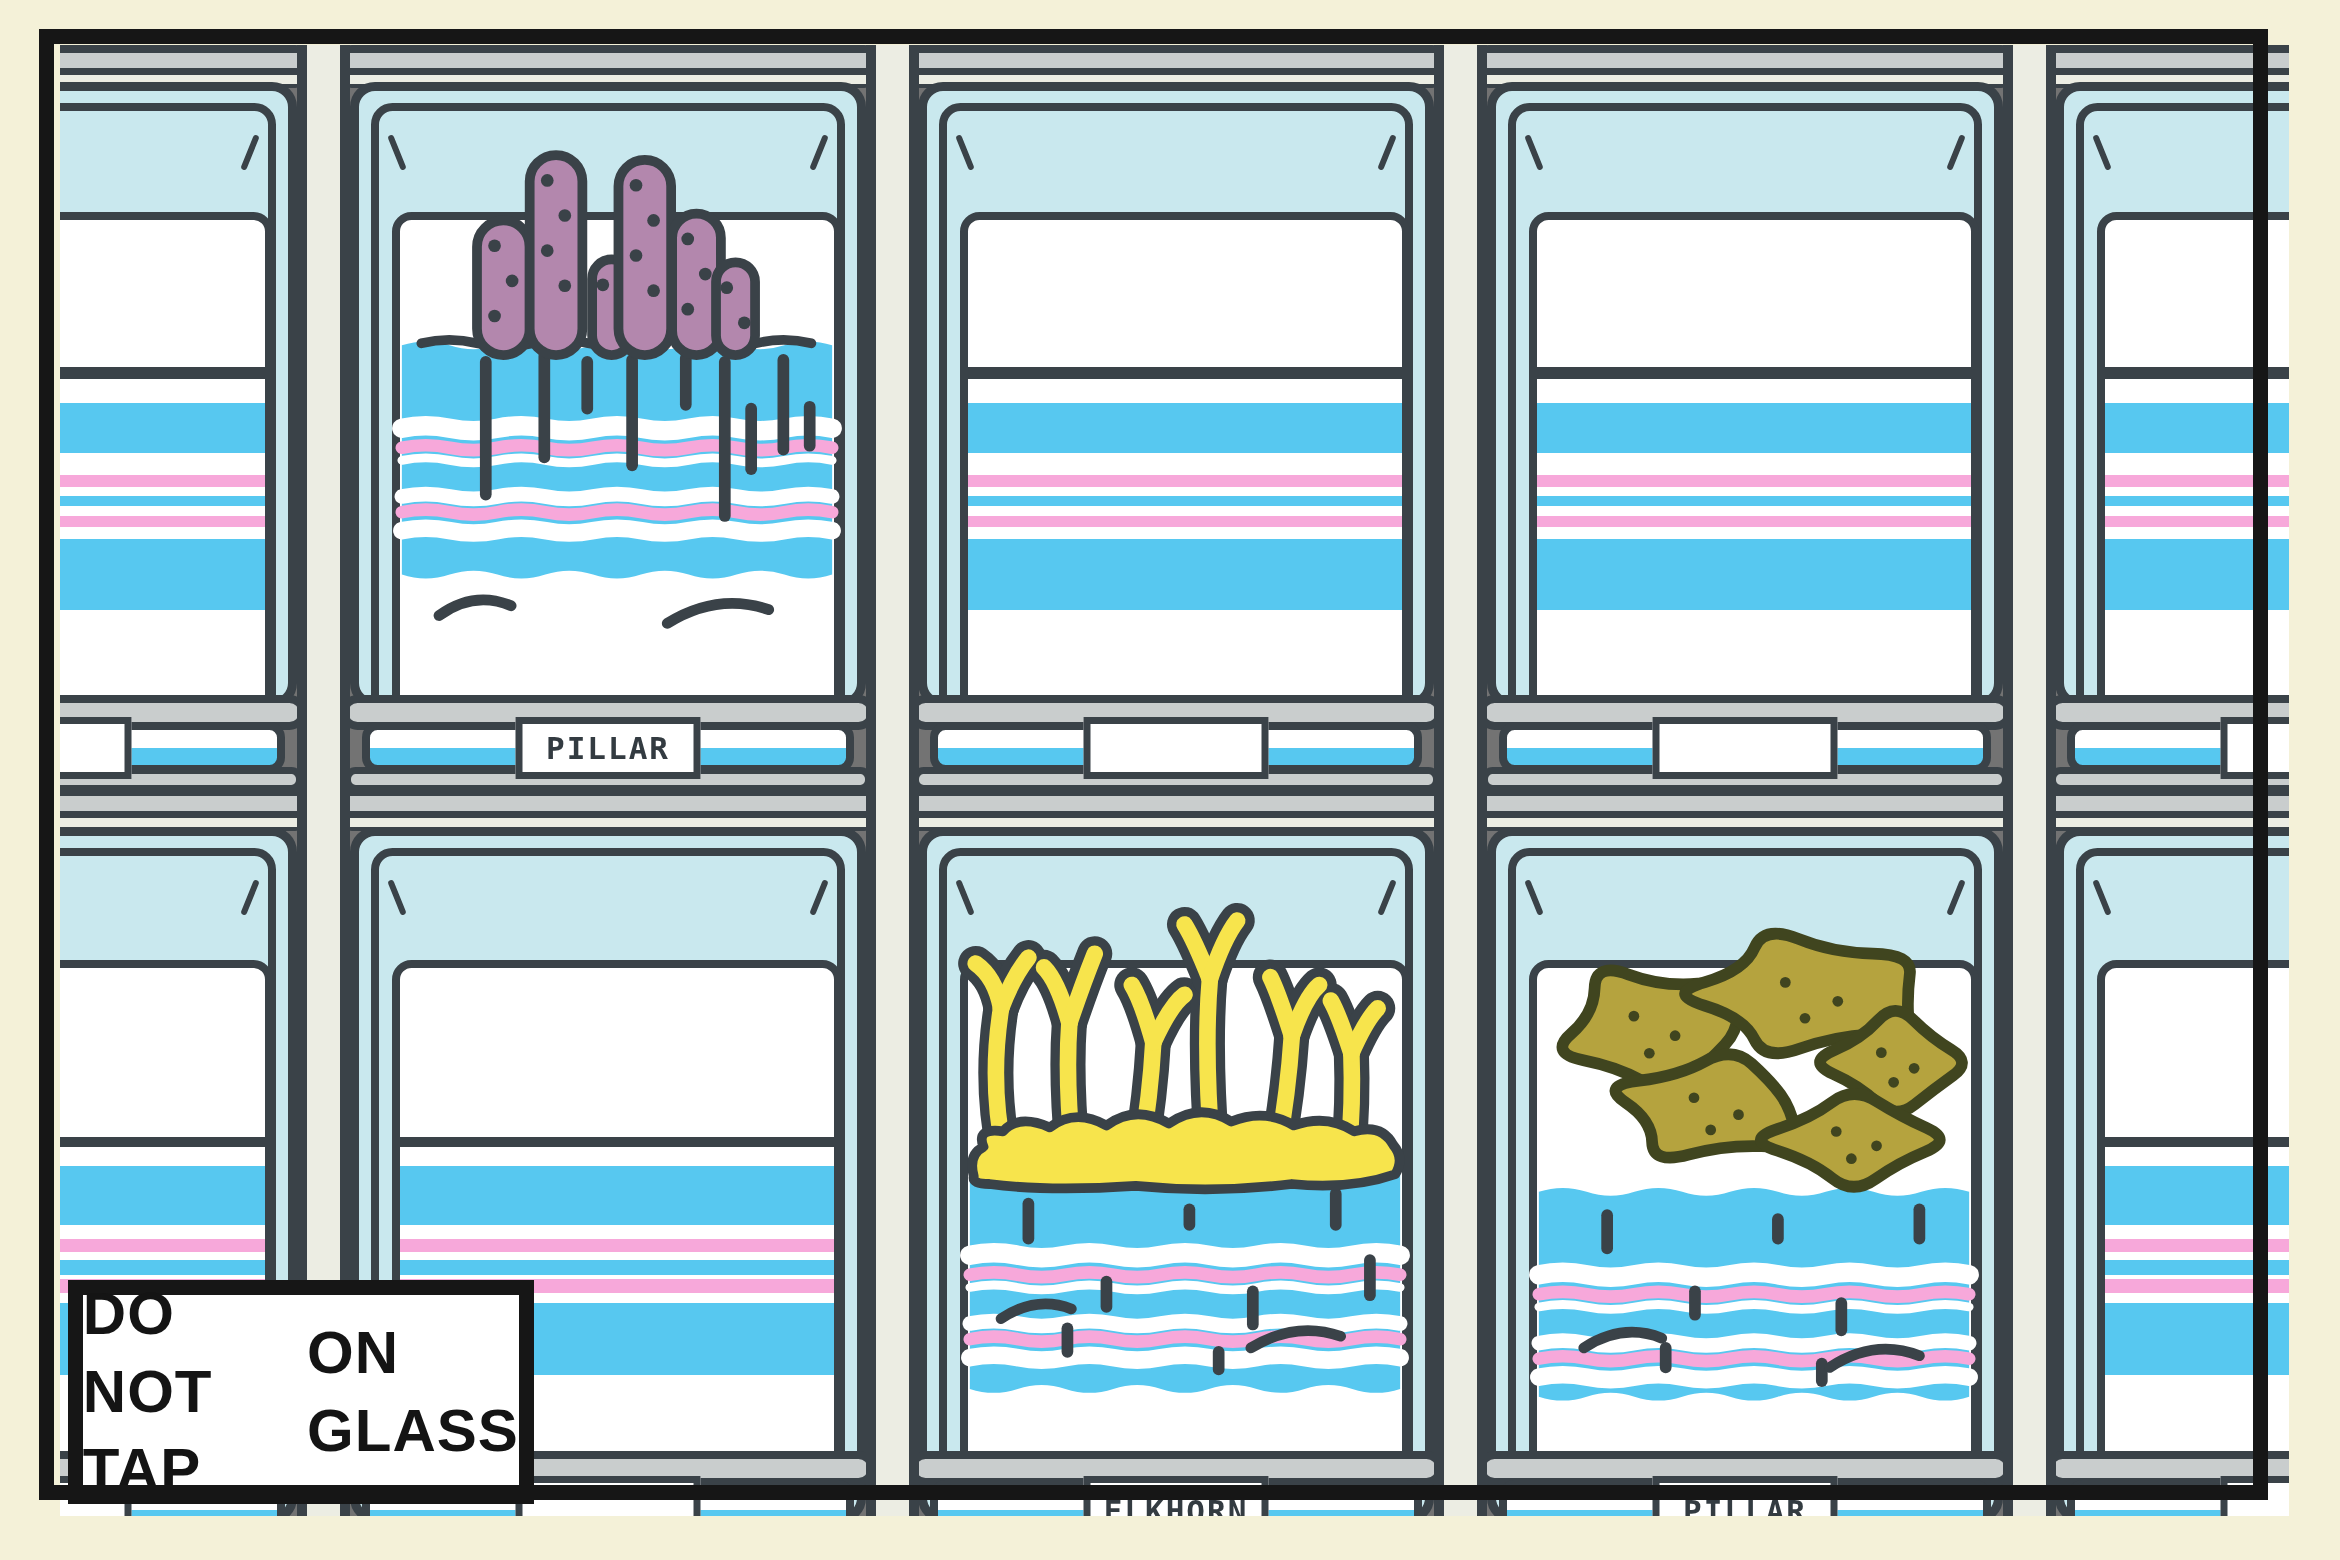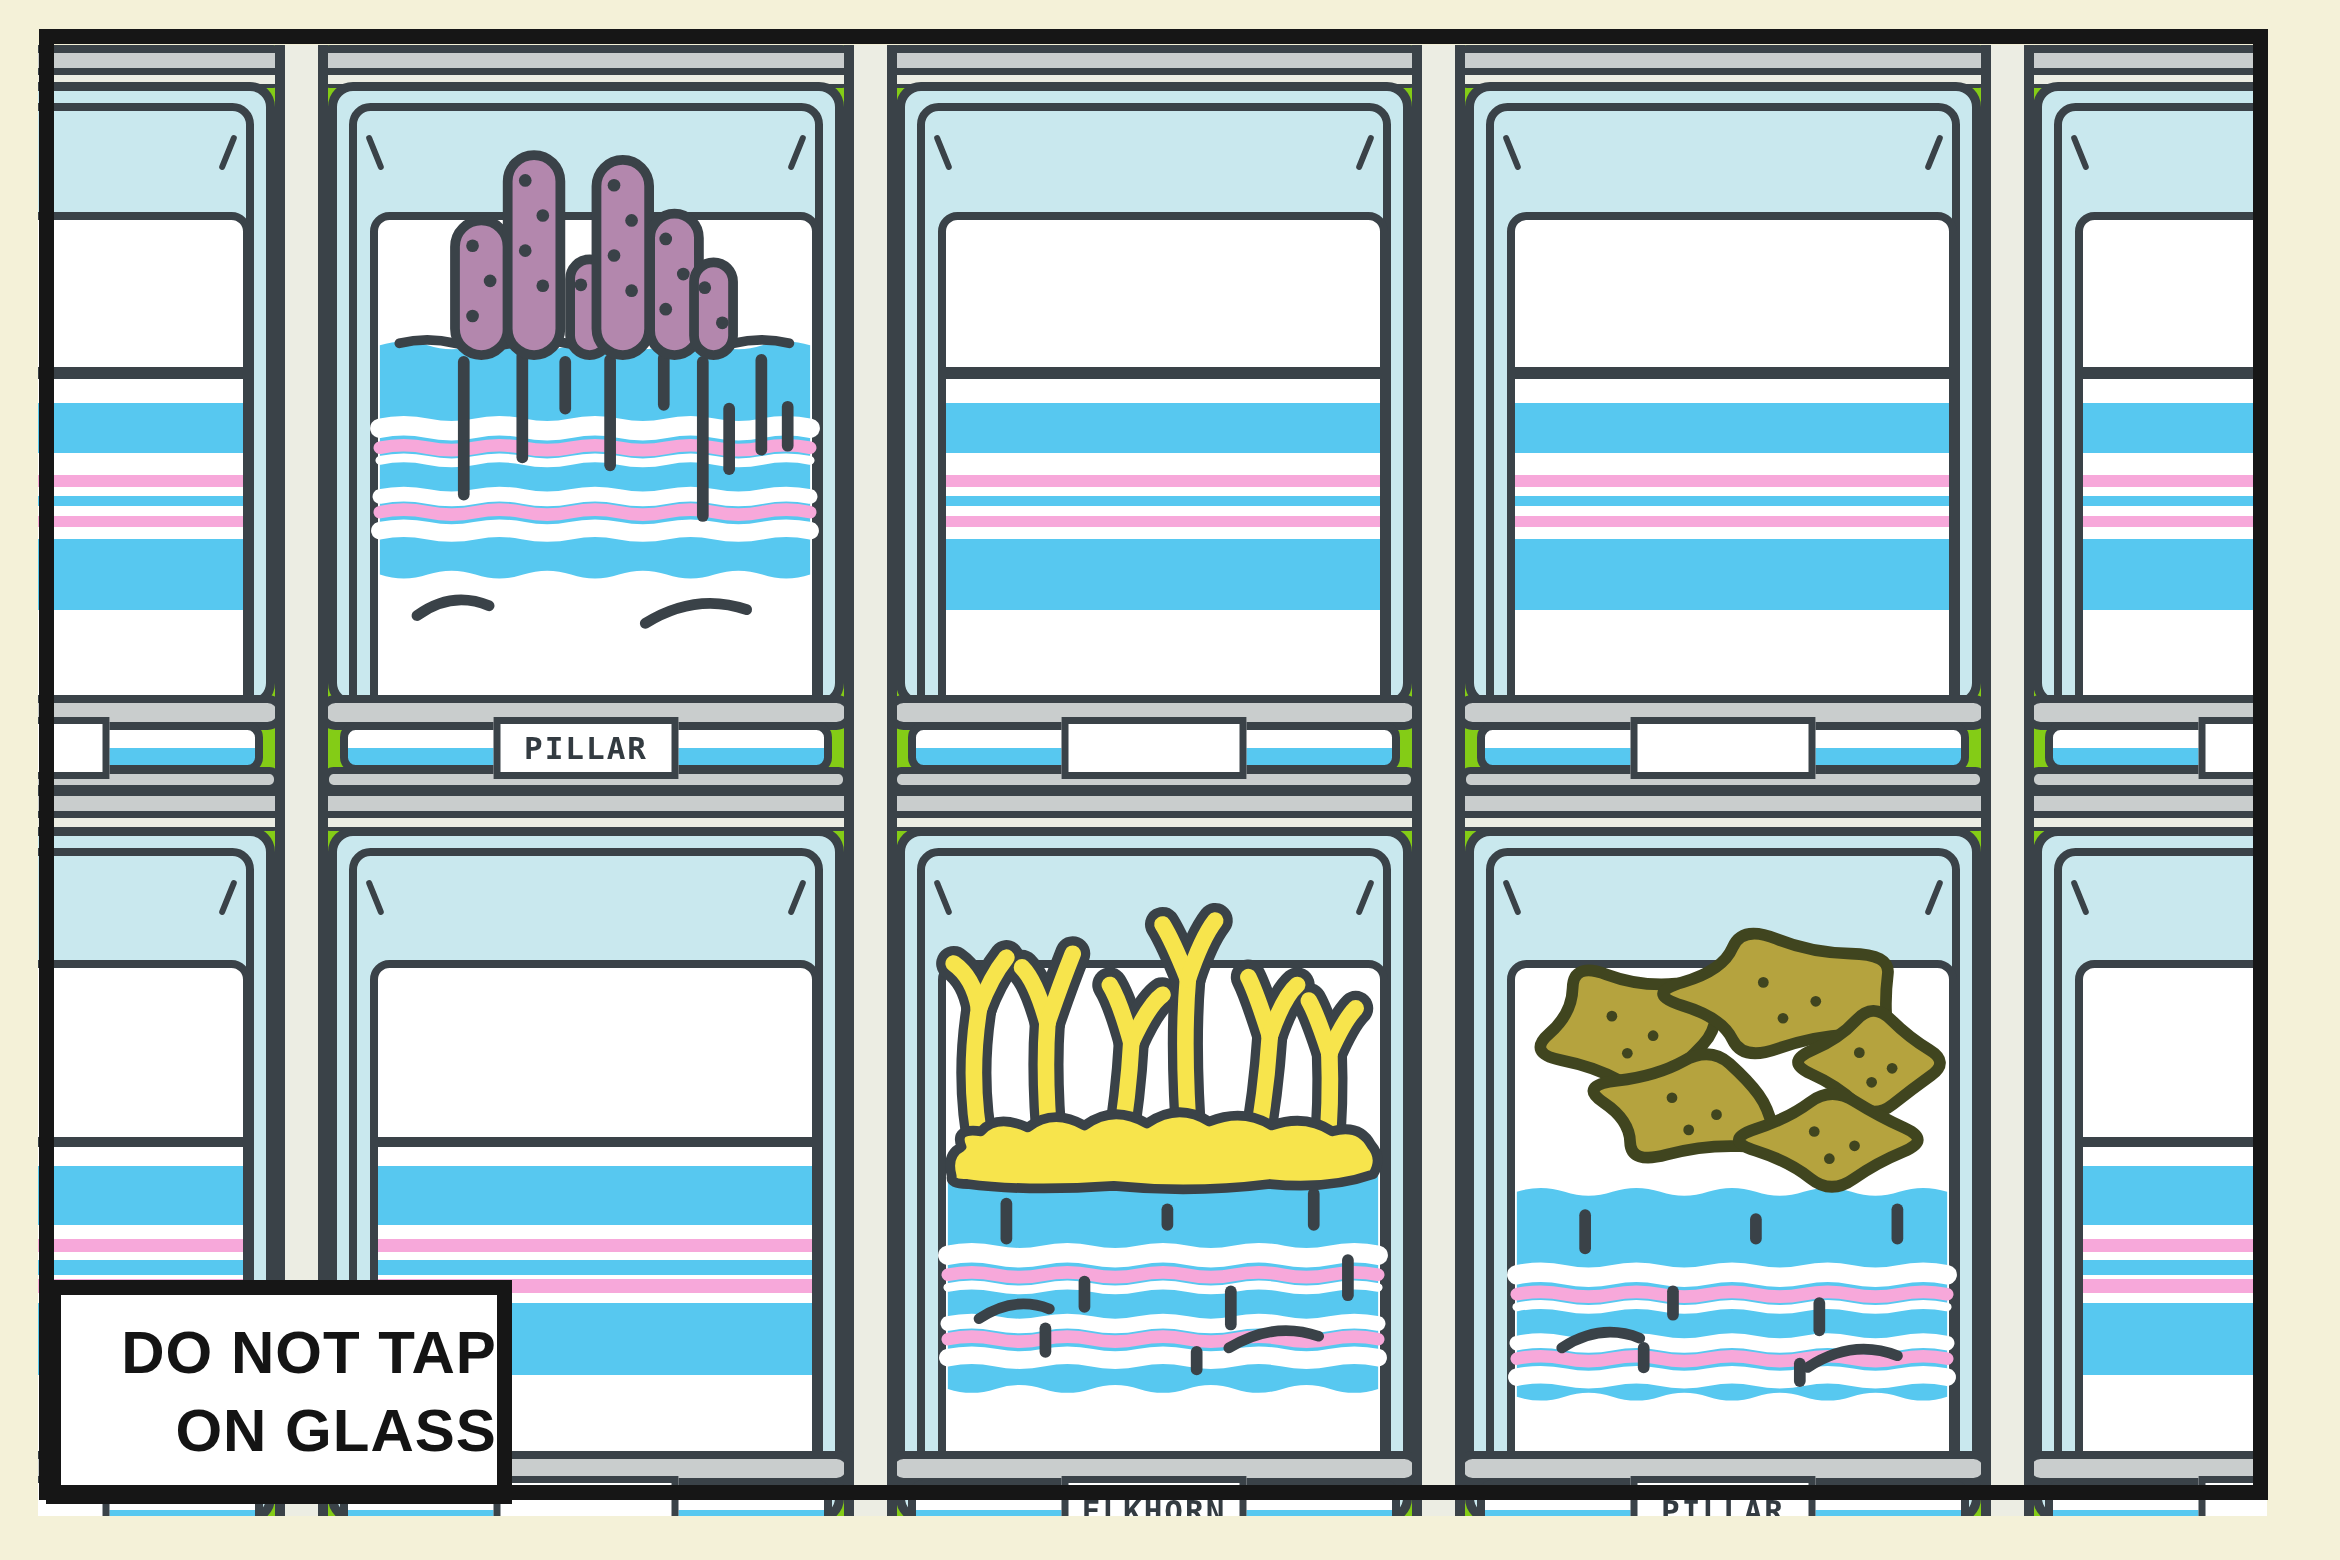--- a/index.html
+++ b/index.html
@@ -1,19 +1,19 @@
 <!DOCTYPE html>
 <html style="--cream: #f4f1d8; --frame-black: #161616; --outline: #3a4248; --frame-gray: #c9cdcd; --post: #ecede3; --glass-cyan: #c9e8ee; --water-blue: #57c8f0; --stripe-pink: #f7a8da; --card-white: #ffffff; --pillar-mauve: #b387ad; --staghorn-yellow: #f7e44c; --elkhorn-olive: #b5a33e; --elkhorn-outline: #40451f; --label-text: #333b41; --sign-text: #141414;"><head>
 <meta charset="utf-8">
 <style>
   *{margin:0;padding:0;box-sizing:border-box}
   html,body{width:2341px;height:1560px;overflow:hidden}
   body{background:var(--cream,#f4f1d8);font-family:"Liberation Sans",sans-serif}
   #scene{position:relative;width:2341px;height:1560px;background:var(--cream,#f4f1d8)}
-  #content{position:absolute;left:38px;top:45px;width:2229px;height:1471px;overflow:hidden;background:#84cc16}
+  #content{position:absolute;left:60px;top:45px;width:2229px;height:1471px;overflow:hidden;background:#737373}
   #frame{position:absolute;left:39px;top:29px;width:2229px;height:1471px;border:15.6px solid var(--frame-black,#161616);z-index:20;pointer-events:none}
 
   
   .tank{position:absolute;width:516px}
   .tank.r1{top:0;height:747px}
   .tank.r2{top:743px;height:819px}
   .cap{position:absolute;left:-5.9px;right:-5.9px;top:0;height:43px;border-radius:7.8px;
        background:linear-gradient(180deg,var(--outline,#3a4248) 0 7.8px,var(--frame-gray,#c9cdcd) 7.8px 23.4px,
        var(--outline,#3a4248) 23.4px 30px,var(--post,#ecede3) 30px 39px,var(--outline,#3a4248) 39px 43px)}
   .glass{position:absolute;left:0;width:516px;background:var(--glass-cyan,#c9e8ee);
@@ -68,21 +68,21 @@
          font:700 31px "DejaVu Sans Mono",monospace;letter-spacing:2px;color:var(--label-text,#333b41)}
   .r2 .plate{top:25px;height:88px;align-items:flex-start;padding-top:9.8px}
 
   
   .divider{position:absolute;top:0;height:1471px;width:53px;z-index:2;
            background:linear-gradient(90deg,var(--outline,#3a4248) 0 9.8px,var(--post,#ecede3) 9.8px 43px,var(--outline,#3a4248) 43px 53px)}
 
   
   .sign{position:absolute;left:7.8px;top:1235px;width:466px;height:224px;background:#fff;
         border:15.6px solid var(--frame-black,#161616);z-index:10;
-        display:flex;flex-direction:column;align-items:flex-end;justify-content:center;
+        display:flex;align-items:center;justify-content:center;
         font:700 60px "Liberation Sans",sans-serif;letter-spacing:1px;line-height:1.3;color:var(--sign-text,#141414)}
 
   
   .f-blue{fill:var(--water-blue,#57c8f0)}
   .rib{fill:none;stroke-linecap:round}
   .rw{stroke:#fff}
   .rp{stroke:var(--stripe-pink,#f7a8da)}
   .dash{stroke:var(--outline,#3a4248);stroke-width:12;stroke-linecap:round;fill:none}
   .whisk{stroke:var(--outline,#3a4248);stroke-width:11;stroke-linecap:round;fill:none}
   .base-line{stroke:var(--outline,#3a4248);stroke-width:10;stroke-linecap:round;fill:none}

